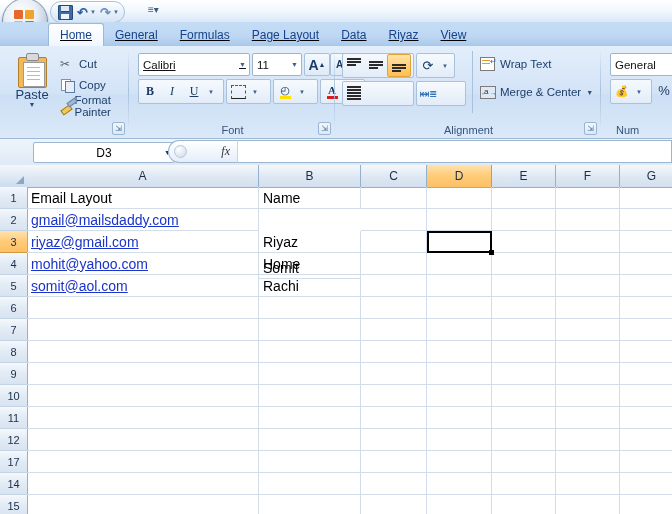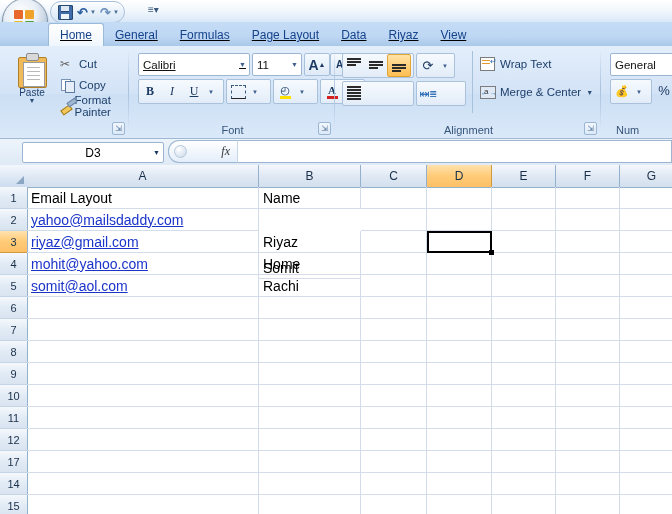--- a/index.html
+++ b/index.html
@@ -80,21 +80,21 @@
   .paste{
     position:absolute;left:8px;top:6px;width:48px;height:66px;
     display:flex;flex-direction:column;align-items:center;
     border-radius:2px;
   }
   .clipboard-ico{width:30px;height:33px;position:relative;margin-top:1px;}
   .cb-body{position:absolute;left:1px;top:4px;width:27px;height:29px;background:#f0b95a;border:1px solid #b07f28;border-radius:2px;}
   .cb-clip{position:absolute;left:9px;top:0px;width:11px;height:6px;background:#d9d9d9;border:1px solid #8a8a8a;border-radius:2px;}
   .cb-page{position:absolute;left:6px;top:9px;width:20px;height:23px;background:#ffffff;border:1px solid #9b9b9b;}
   .cb-page i{position:absolute;left:3px;width:13px;height:1px;background:#b9b9b9;display:block;}
-  .paste-lbl{font-size:10px;color:#1d3f6b;margin-top:1px;}
+  .paste-lbl{font-size:13px;color:#1d3f6b;margin-top:1px;}
   .paste-arr{font-size:7px;color:#2c4f7c;line-height:6px;}
   .clipitem{position:absolute;left:60px;display:flex;align-items:center;height:19px;font-size:11.5px;color:#1d3f6b;}
   .ci-ico{width:16px;height:16px;margin-right:3px;position:relative;}
 
   
   .sciss{font-size:12px;color:#5a5a5a;line-height:16px;}
   
   .copy-a{position:absolute;left:1px;top:2px;width:8px;height:10px;background:#fff;border:1px solid #7b93b4;}
   .copy-b{position:absolute;left:5px;top:4px;width:8px;height:10px;background:#e8eef7;border:1px solid #5c7ba3;}
 
@@ -131,21 +131,21 @@
   
   .g-num{left:602px;width:70px;}
 
   
   .fbar{
     position:absolute;left:0;top:139px;width:672px;height:26px;
     background:linear-gradient(to bottom,#eef4fb,#dfeaf6);
     border-bottom:1px solid #a6bdd6;
   }
   .namebox{
-    position:absolute;left:22px;top:3px;width:140px;height:19px;
+    position:absolute;left:33px;top:3px;width:140px;height:19px;
     background:#ffffff;border:1px solid #9cb6d2;border-radius:2px;
     display:flex;align-items:center;justify-content:center;position:absolute;
     font-size:12px;color:#000;
   }
   .namebox .nbdd{position:absolute;right:3px;font-size:7px;color:#1b3a63;}
   .fxwrap{
     position:absolute;left:168px;top:2px;width:504px;height:21px;
     display:flex;align-items:center;
   }
   .fxbtns{
@@ -496,21 +496,21 @@
         <div class="rowhdr" style="top: 330px; height: 21px;">15</div>
       </div>
     <div id="cells">
         <div class="cell" style="left: 27px; top: 22px; width: 232px; height: 22px;">Email Layout</div>
         <div class="cell" style="left: 259px; top: 22px; width: 102px; height: 22px;">Name</div>
         <div class="cell" style="left: 361px; top: 22px; width: 66px; height: 22px;"></div>
         <div class="cell" style="left: 427px; top: 22px; width: 65px; height: 22px;"></div>
         <div class="cell" style="left: 492px; top: 22px; width: 64px; height: 22px;"></div>
         <div class="cell" style="left: 556px; top: 22px; width: 64px; height: 22px;"></div>
         <div class="cell" style="left: 620px; top: 22px; width: 64px; height: 22px;"></div>
-        <div class="cell link" style="left: 27px; top: 44px; width: 232px; height: 22px;">yahoo@mailsdaddy.com</div>
+        <div class="cell link" style="left: 27px; top: 44px; width: 232px; height: 22px;">gmail@mailsdaddy.com</div>
         <div class="cell" style="left: 259px; top: 44px; width: 102px; height: 22px; margin-top: 48px;">Somit</div>
         <div class="cell" style="left: 361px; top: 44px; width: 66px; height: 22px;"></div>
         <div class="cell" style="left: 427px; top: 44px; width: 65px; height: 22px;"></div>
         <div class="cell" style="left: 492px; top: 44px; width: 64px; height: 22px;"></div>
         <div class="cell" style="left: 556px; top: 44px; width: 64px; height: 22px;"></div>
         <div class="cell" style="left: 620px; top: 44px; width: 64px; height: 22px;"></div>
         <div class="cell link" style="left: 27px; top: 66px; width: 232px; height: 22px;">riyaz@gmail.com</div>
         <div class="cell" style="left: 259px; top: 66px; width: 102px; height: 22px;">Riyaz</div>
         <div class="cell" style="left: 361px; top: 66px; width: 66px; height: 22px;"></div>
         <div class="cell" style="left: 427px; top: 66px; width: 65px; height: 22px;"></div>

